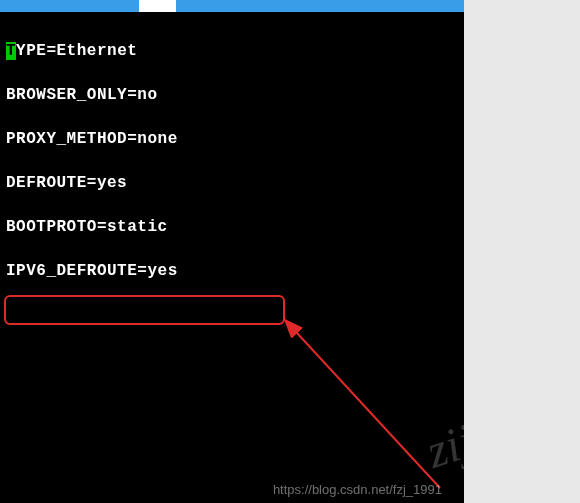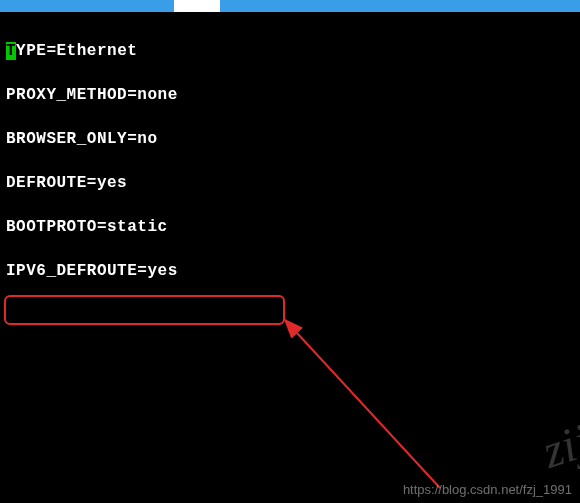--- a/index.html
+++ b/index.html
@@ -2,21 +2,21 @@
 <html><head>
 <meta charset="utf-8">
 <style>
   body {
     margin: 0;
     padding: 0;
     background: #e8e8e8;
     font-family: Arial, sans-serif;
   }
   .window {
-    width: 580px;
+    width: 464px;
     height: 503px;
     position: relative;
     background: #000;
     overflow: hidden;
   }
   .titlebar {
     height: 12px;
     background: linear-gradient(to right, #3a9de8 0%, #3a9de8 30%, #fff 30%, #fff 38%, #3a9de8 38%, #3a9de8 100%);
     position: relative;
   }
@@ -51,21 +51,21 @@
   .arrow-svg {
     position: absolute;
     left: 0;
     top: 0;
     width: 580px;
     height: 503px;
     pointer-events: none;
   }
   .watermark {
     position: absolute;
-    right: 8px;
+    right: 22px;
     bottom: 6px;
     color: rgba(200,200,200,0.55);
     font-size: 13px;
     font-family: Arial, sans-serif;
   }
   .zj-watermark {
     position: absolute;
     right: -8px;
     bottom: 30px;
     color: rgba(150,150,150,0.35);
@@ -77,22 +77,22 @@
   }
 </style>
 </head>
 <body>
 
 <div class="window">
   <div class="titlebar"></div>
 
   <div class="terminal">
 <span class="line"><span class="cursor-char">T</span><span>YPE=Ethernet</span></span>
+<span class="line">BROWSER_ONLY=no</span>
 <span class="line">PROXY_METHOD=none</span>
-<span class="line">BROWSER_ONLY=no</span>
 <span class="line">DEFROUTE=yes</span>
 <span class="line">BOOTPROTO=static</span>
 <span class="line">IPV6_DEFROUTE=yes</span>
 
 
 
 
 
 
 

